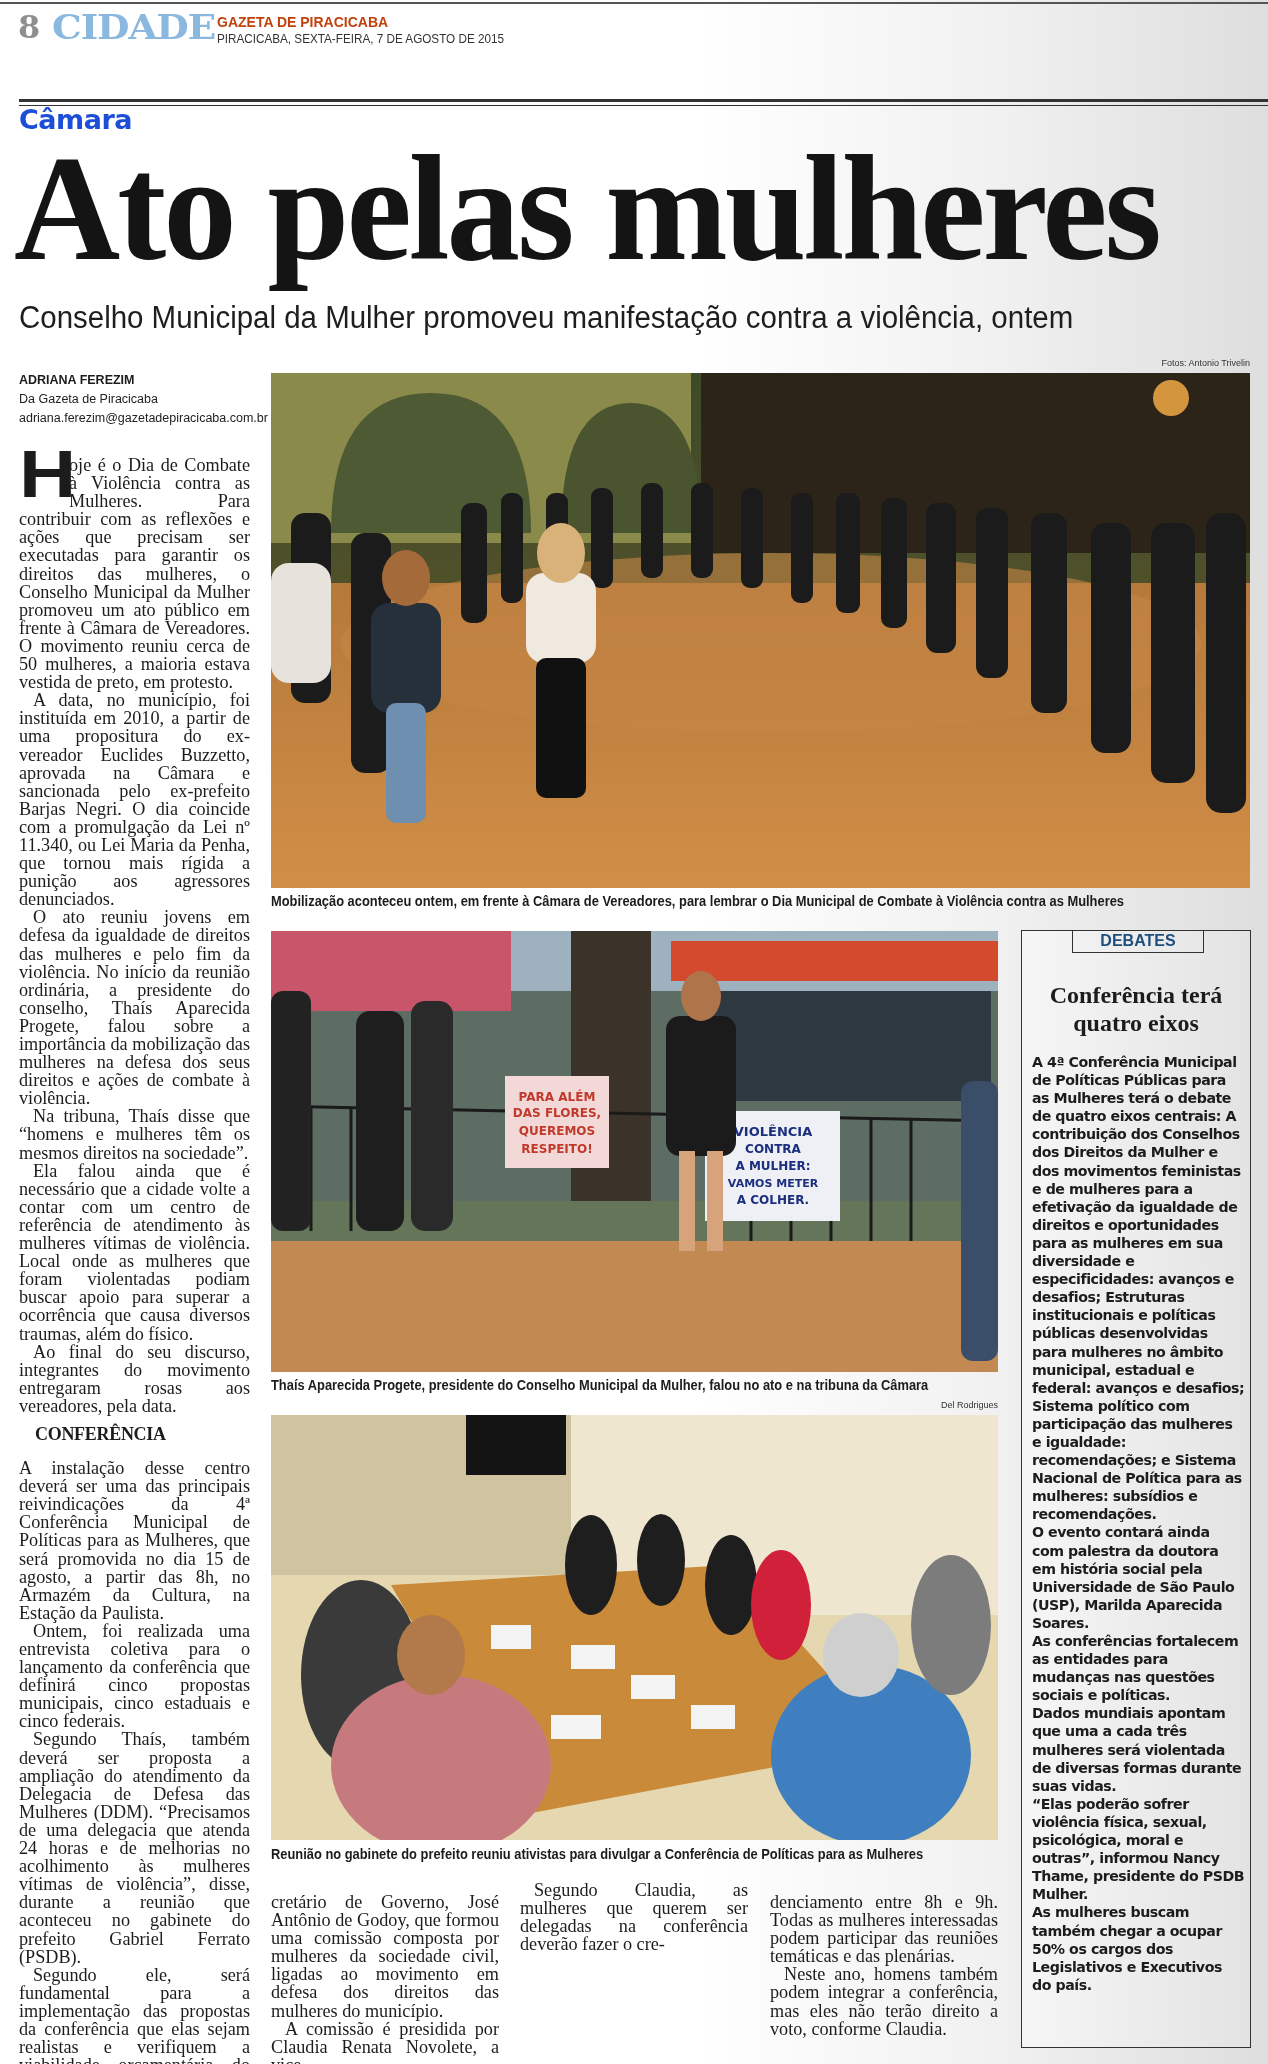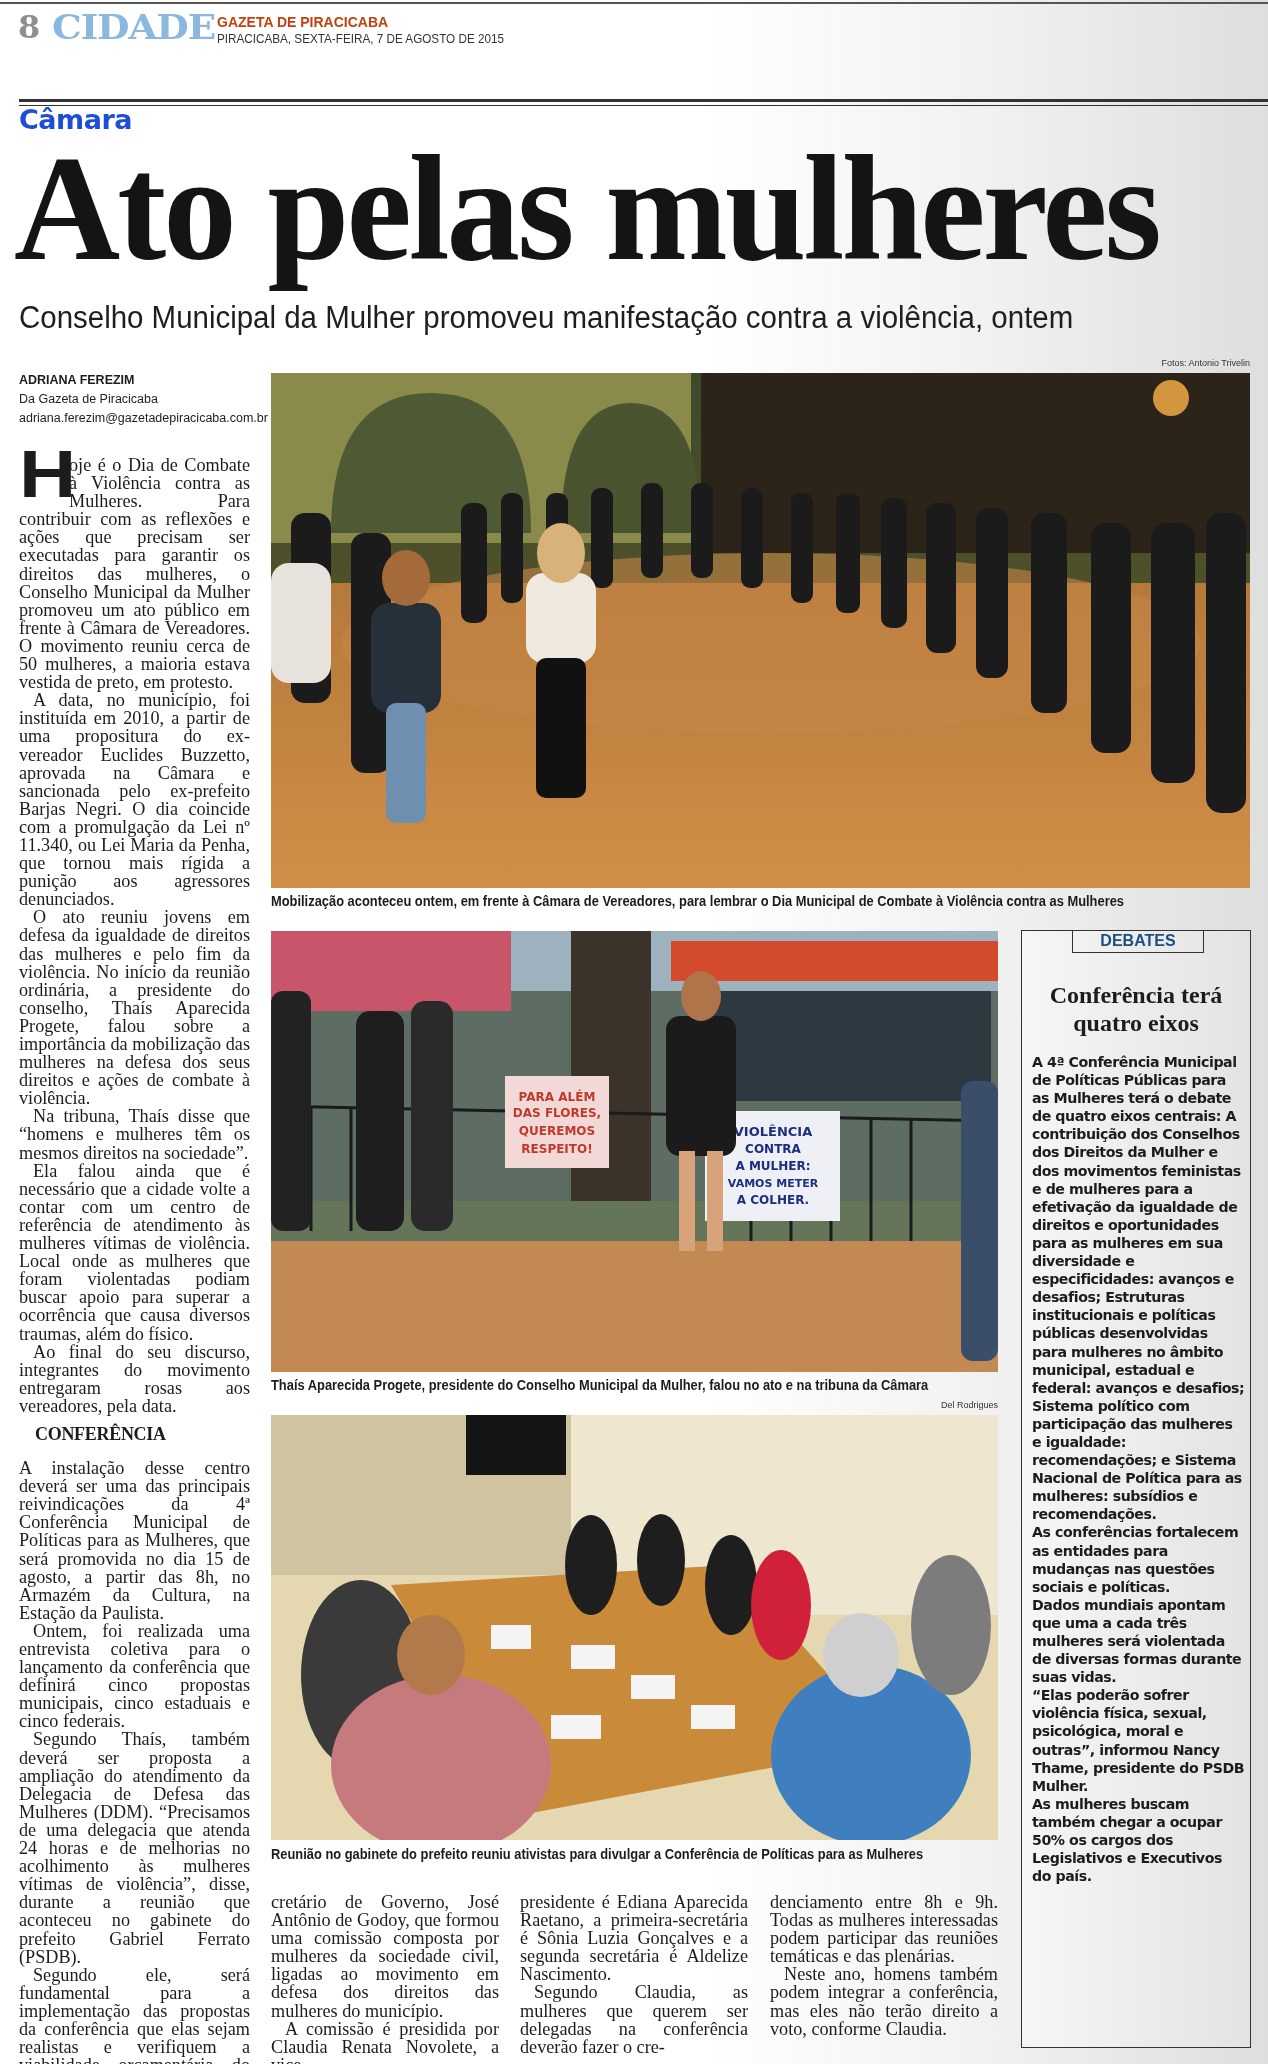--- a/index.html
+++ b/index.html
@@ -204,31 +204,31 @@
     </g>
   </svg>
 </div>
 <div class="abs caption" style="left:271px; top:1846px;">Reunião no gabinete do prefeito reuniu ativistas para divulgar a Conferência de Políticas para as Mulheres</div>
 
 <div class="abs col" style="left:271px; top:1881px; width:228px;">
   <p class="noindent">cretário de Governo, José Antônio de Godoy, que formou uma comissão composta por mulheres da sociedade civil, ligadas ao movimento em defesa dos direitos das mulheres do município.</p>
   <p>A comissão é presidida por Claudia Renata Novolete, a vice-</p>
 </div>
 <div class="abs col" style="left:520px; top:1881px; width:228px;">
-  <p class="noindent">presidente é Ediana Aparecida Raetano, a primeira-secretária é Sônia Luzia Gonçalves e a segunda secretária é Aldelize Nascimento.</p>
   <p>Segundo Claudia, as mulheres que querem ser delegadas na conferência deverão fazer o cre-</p>
 </div>
 <div class="abs col" style="left:770px; top:1881px; width:228px;">
   <p class="noindent">denciamento entre 8h e 9h. Todas as mulheres interessadas podem participar das reuniões temáticas e das plenárias.</p>
   <p>Neste ano, homens também podem integrar a conferência, mas eles não terão direito a voto, conforme Claudia.</p>
 </div>
 
 <div class="abs box">
   <div class="box-tab">DEBATES</div>
   <div class="box-title">Conferência terá quatro eixos</div>
   <div class="box-body">
     <p>A 4ª Conferência Municipal de Políticas Públicas para as Mulheres terá o debate de quatro eixos centrais: A contribuição dos Conselhos dos Direitos da Mulher e dos movimentos feministas e de mulheres para a efetivação da igualdade de direitos e oportunidades para as mulheres em sua diversidade e especificidades: avanços e desafios; Estruturas institucionais e políticas públicas desenvolvidas para mulheres no âmbito municipal, estadual e federal: avanços e desafios; Sistema político com participação das mulheres e igualdade: recomendações; e Sistema Nacional de Política para as mulheres: subsídios e recomendações.</p>
+    <p>O evento contará ainda com palestra da doutora em história social pela Universidade de São Paulo (USP), Marilda Aparecida Soares.</p>
     <p>As conferências fortalecem as entidades para mudanças nas questões sociais e políticas.</p>
     <p>Dados mundiais apontam que uma a cada três mulheres será violentada de diversas formas durante suas vidas.</p>
     <p>“Elas poderão sofrer violência física, sexual, psicológica, moral e outras”, informou Nancy Thame, presidente do PSDB Mulher.</p>
     <p>As mulheres buscam também chegar a ocupar 50% os cargos dos Legislativos e Executivos do país.</p>
   </div>
 </div>
 
 </body></html>

